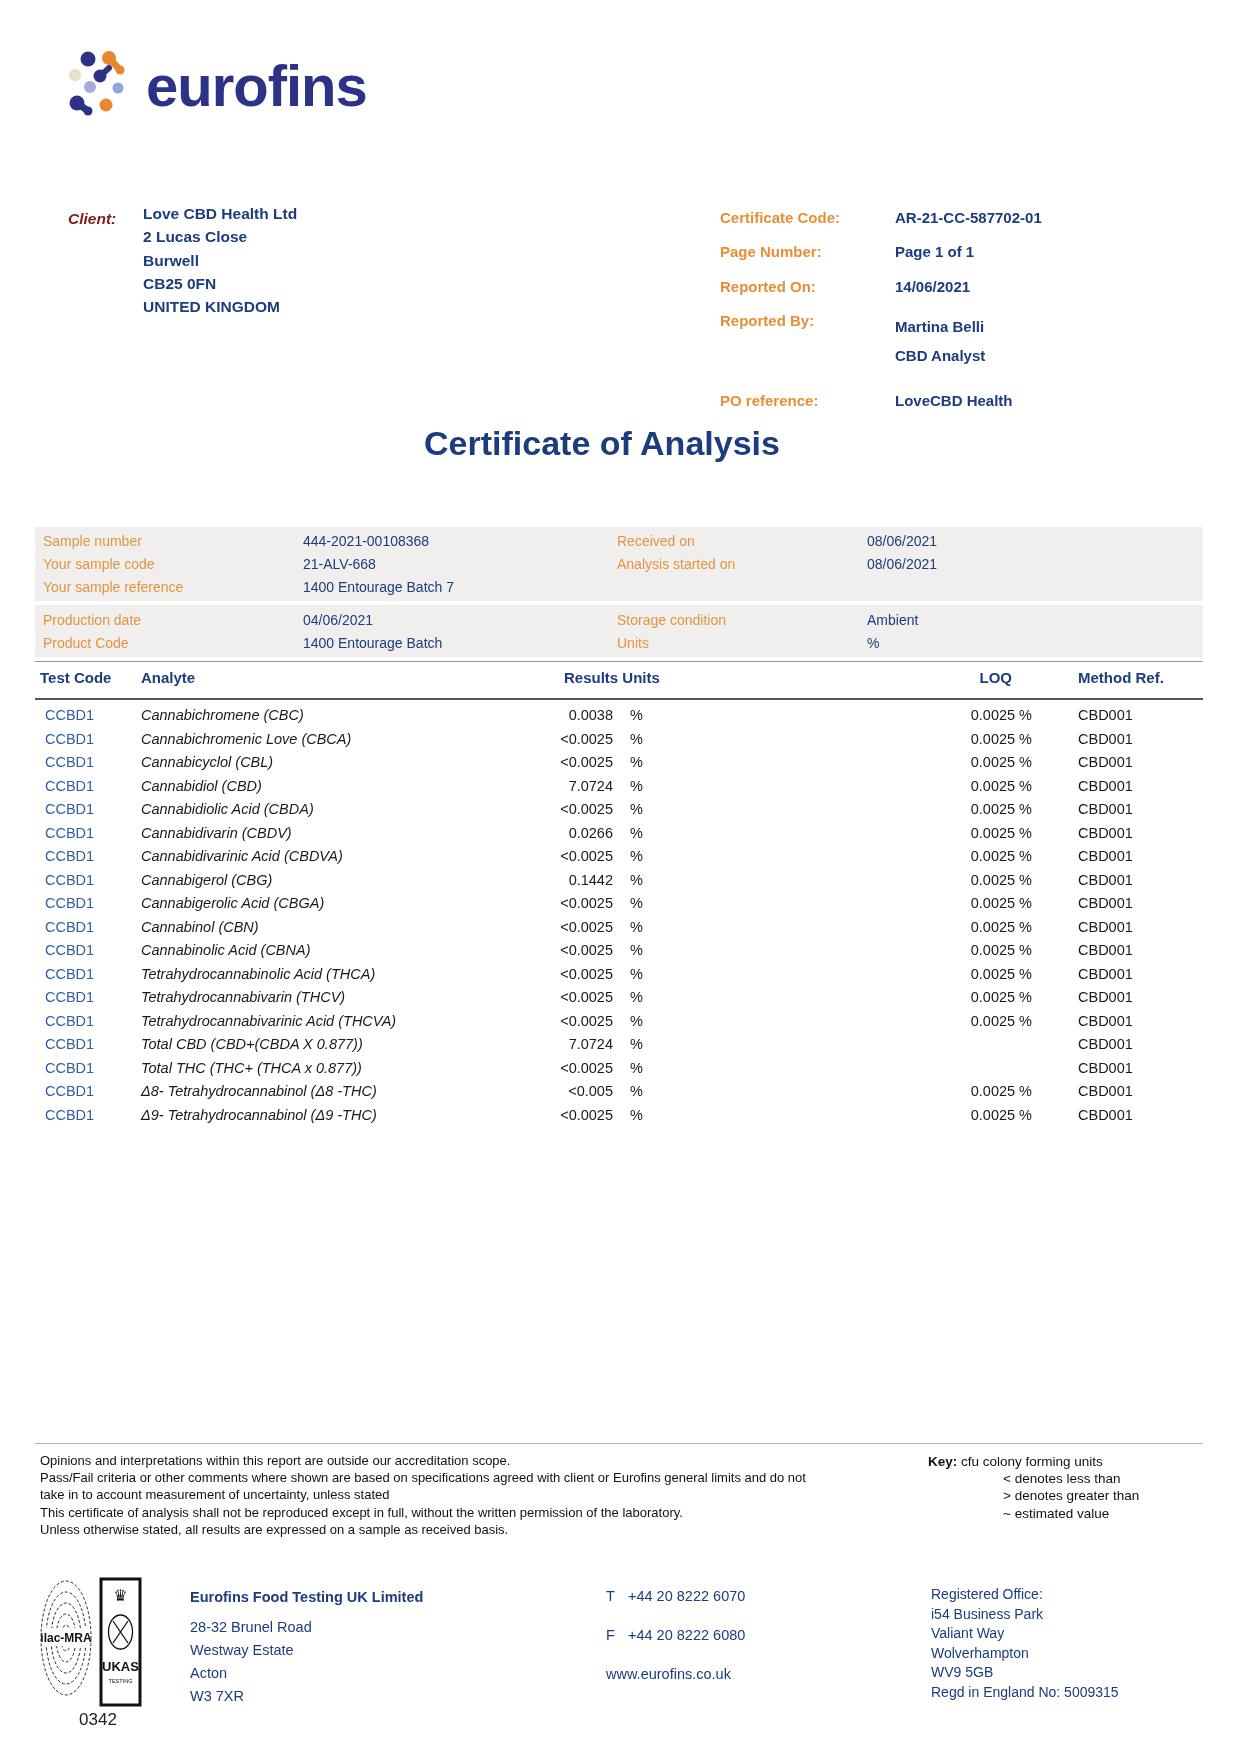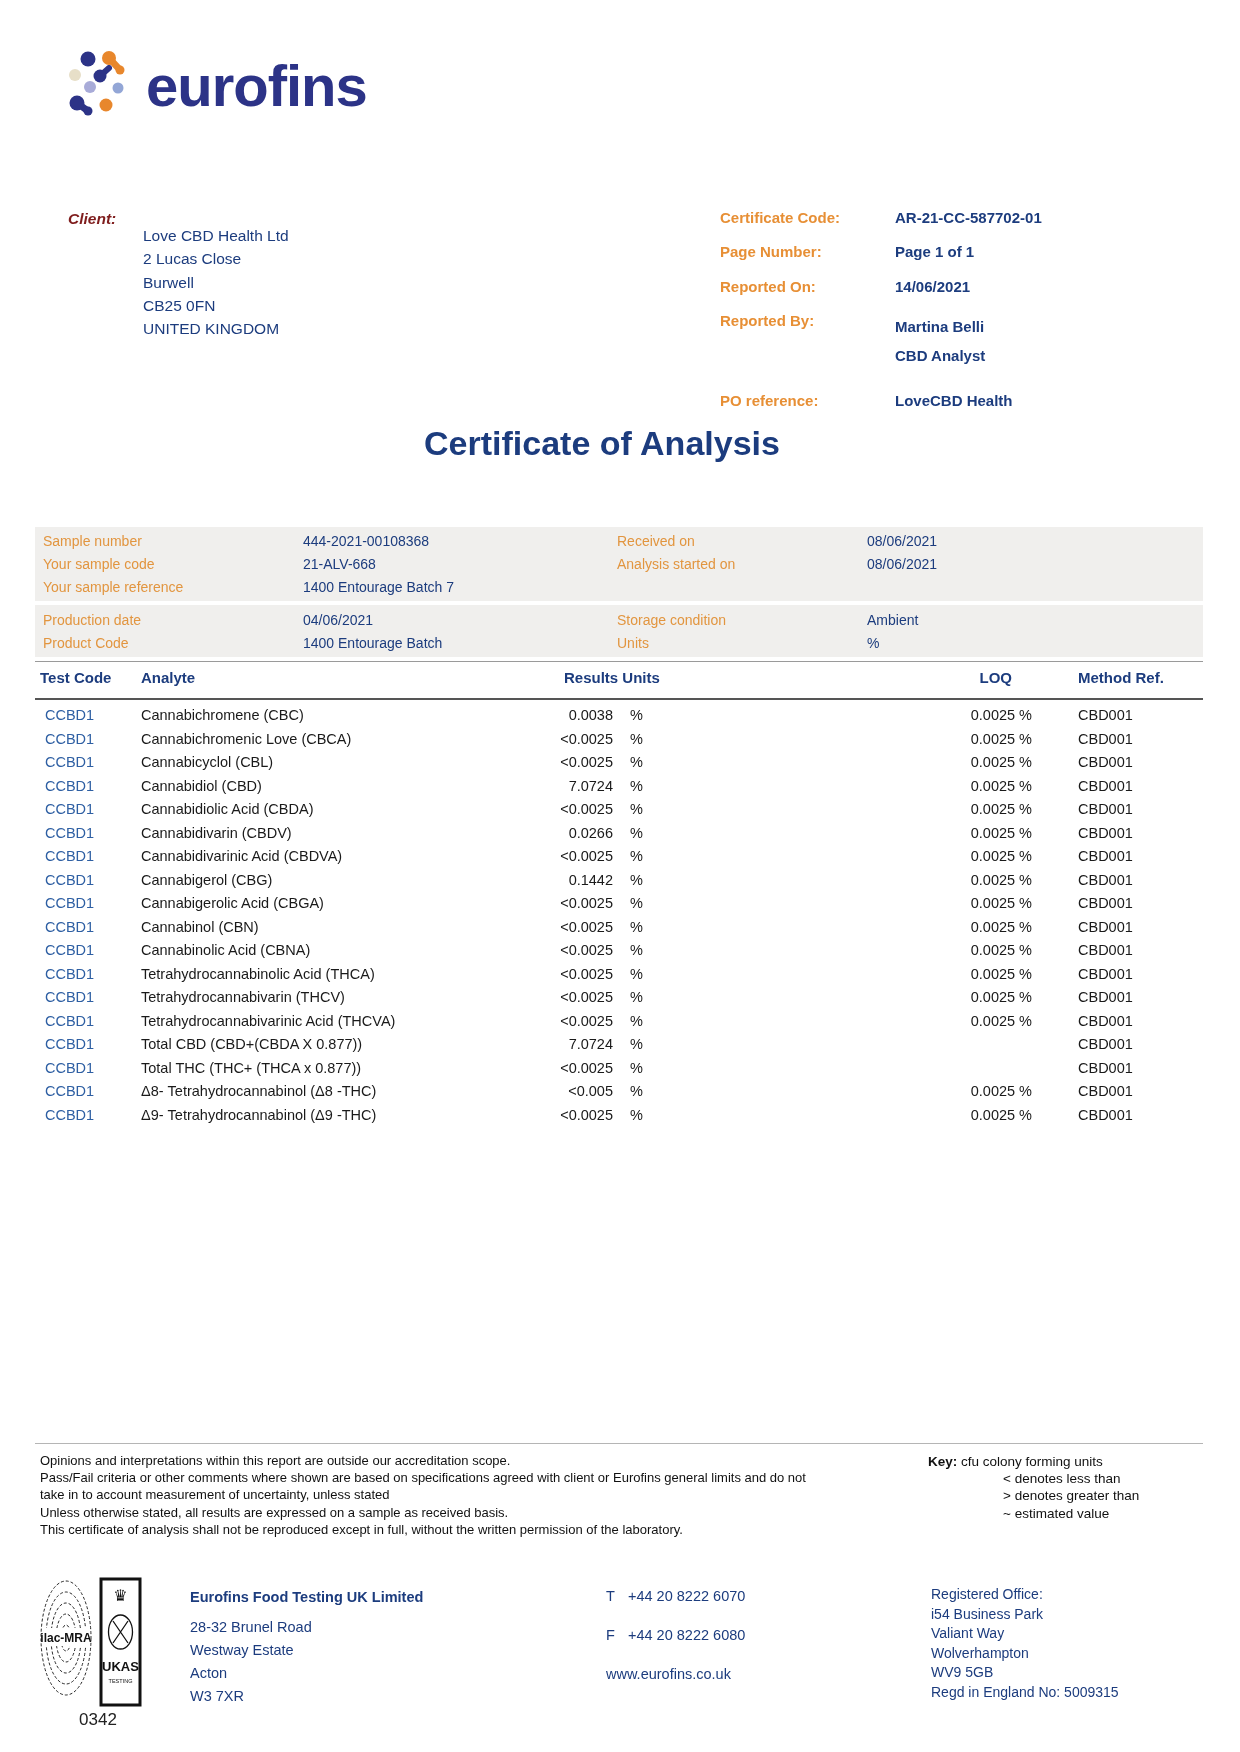--- a/index.html
+++ b/index.html
@@ -15,22 +15,22 @@
     position:absolute; left:146px; top:52px;
     font-size:58px; font-weight:bold; color:#2c3387; letter-spacing:-1px;
   }
 
   
   .client-label {
     position:absolute; left:68px; top:210px;
     color:#7f1d1d; font-weight:bold; font-style:italic; font-size:15.5px;
   }
   .client-lines {
-    position:absolute; left:143px; top:224px;
-    font-weight:normal; font-size:15.5px; line-height:23.3px; color:#1c3c7e;
+    position:absolute; left:143px; top:202px;
+    font-weight:bold; font-size:15.5px; line-height:23.3px; color:#1c3c7e;
   }
 
   
   .meta-block { position:absolute; left:720px; top:209px; width:480px; }
   .meta-row { position:absolute; left:0; }
   .meta-label {
     display:inline-block; width:175px;
     color:#e78f35; font-weight:bold; font-size:15px;
   }
   .meta-value { font-weight:bold; font-size:15px; color:#1c3c7e; vertical-align:top; }
@@ -59,21 +59,21 @@
   .rule-disc { top:1443px; height:1px; background:#b5b5b5; }
   .thead { position:absolute; left:35px; top:669px; width:1168px; height:18px; }
   .thead span { position:absolute; font-size:15px; font-weight:bold; color:#1c3c7e; white-space:nowrap; }
   .h-code { left:5px; } .h-analyte { left:106px; } .h-results { left:529px; }
   .h-loq { left:905px; width:72px; text-align:right; } .h-method { left:1043px;text-align:right; }
 
   .results-body { position:absolute; left:35px; top:707px; width:1168px; }
   .res-row { position:relative; height:23.5px; }
   .res-row span { position:absolute; top:0; font-size:14.5px; color:#1a1a1a; white-space:nowrap; }
   .r-code { left:10px; color:#2e5fa3 !important; }
-  .r-analyte { left:106px; }
+  .r-analyte { left:106px;font-style:italic; }
   .r-result { left:420px; width:158px; text-align:right; }
   .r-unit { left:595px; }
   .r-loq { left:860px; width:137px; text-align:right; }
   .r-method { left:1043px; }
 
   
   .disclaimer {
     position:absolute; left:40px; top:1452px; width:800px;
     font-size:13px; line-height:17.2px; color:#111111;
   }
@@ -341,22 +341,22 @@
     <span class="r-method">CBD001</span>
   </div>
   </div>
 
 <div class="rule rule-disc"></div>
 <div class="disclaimer">
 
 <div>Opinions and interpretations within this report are outside our accreditation scope.</div>
     <div>Pass/Fail criteria or other comments where shown are based on specifications agreed with client or Eurofins general limits and do not</div>
     <div>take in to account measurement of uncertainty, unless stated</div>
+    <div>This certificate of analysis shall not be reproduced except in full, without the written permission of the laboratory.</div>
     <div>Unless otherwise stated, all results are expressed on a sample as received basis.</div>
-    <div>This certificate of analysis shall not be reproduced except in full, without the written permission of the laboratory.</div>
   </div>
 <div class="key">
   <div>
     <span class="key-label">Key:</span>
     <span>cfu colony forming units</span>
   </div>
   <div class="key-items">
 
   <div>&lt; denotes less than</div>
       <div>&gt; denotes greater than</div>

